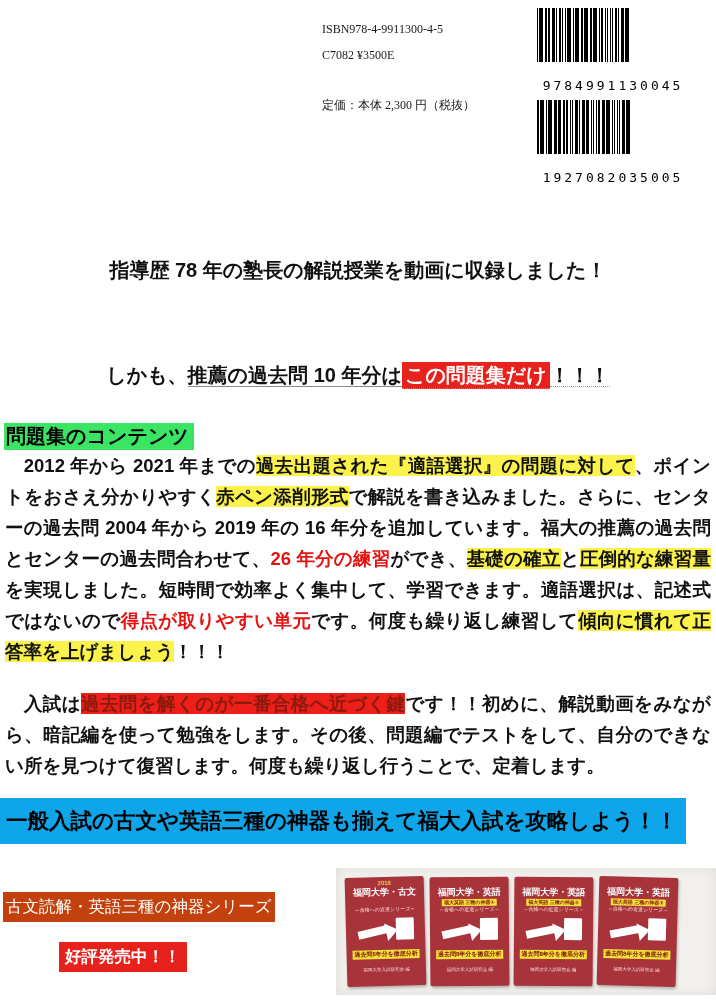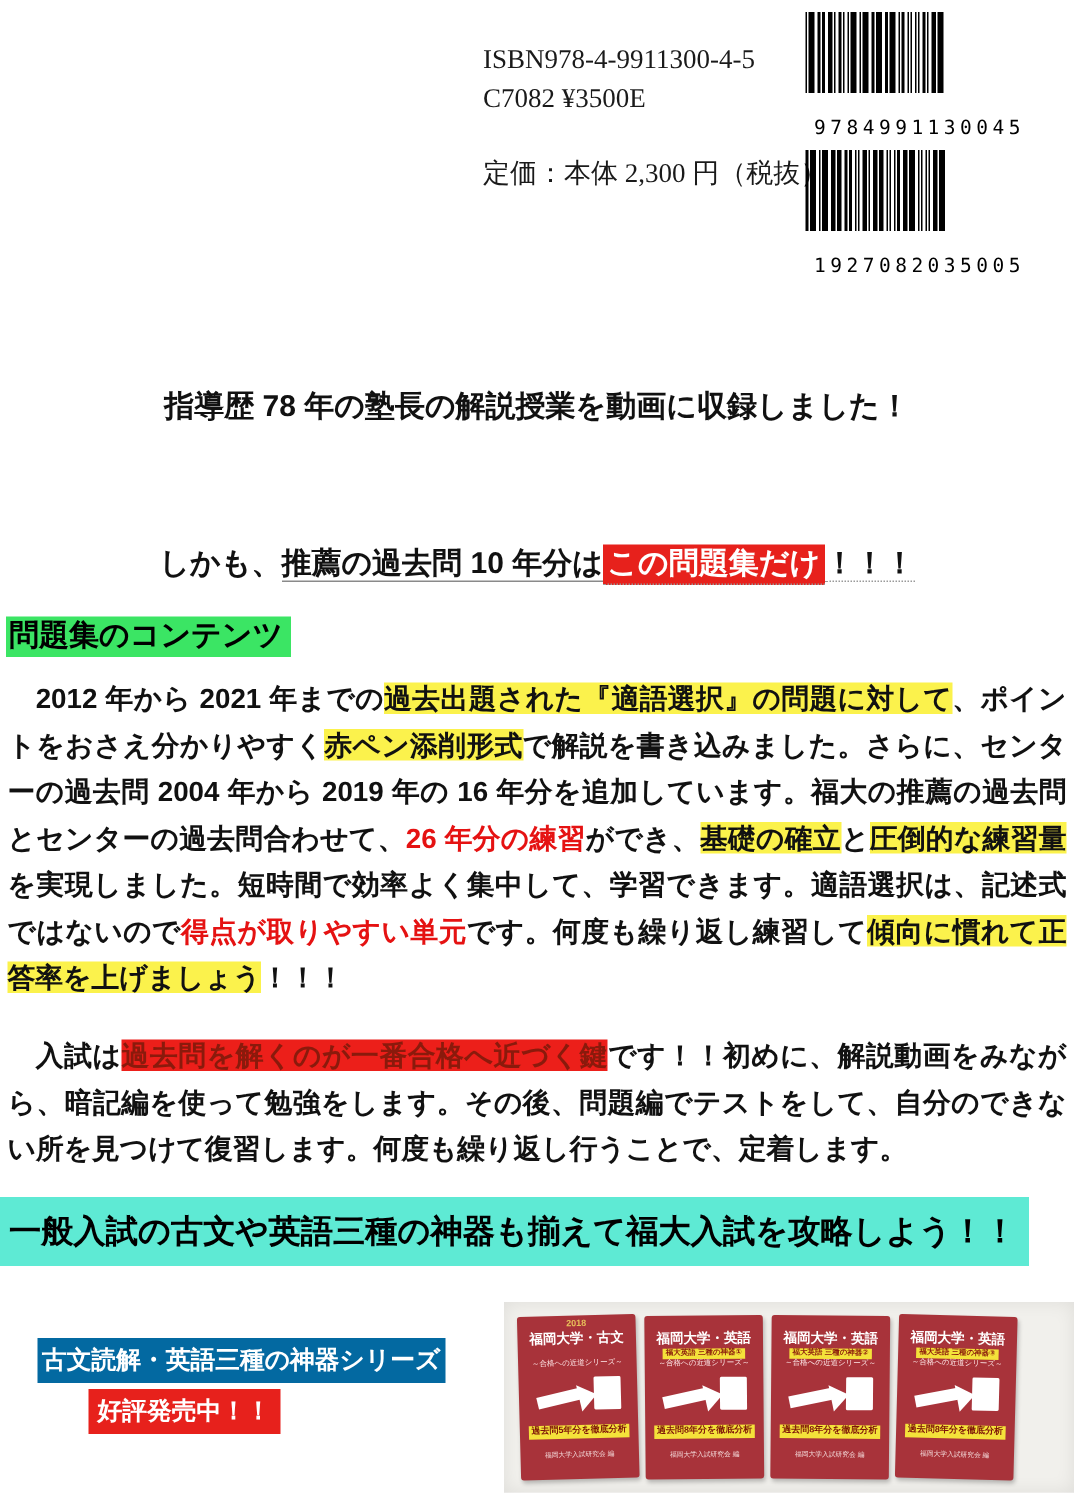--- a/index.html
+++ b/index.html
@@ -1,21 +1,21 @@
 <!DOCTYPE html>
 <html><head>
 <meta charset="utf-8">
 <style>
   html,body{margin:0;padding:0;background:#ffffff;}
   .page{
     position:relative;width:716px;height:1000px;background:#ffffff;overflow:hidden;
     font-family:"Liberation Sans","DejaVu Sans",sans-serif;color:#111;
   }
   
-  .isbn-block{position:absolute;left:322px;top:26px;font-family:"Liberation Serif","DejaVu Serif",serif;font-size:18px;line-height:26px;color:#1a1a1a;}
+  .isbn-block{position:absolute;left:322px;top:16px;font-family:"Liberation Serif","DejaVu Serif",serif;font-size:12px;line-height:26px;color:#1a1a1a;}
   .isbn-block .price{margin-top:24px;}
   .barcode{position:absolute;left:537px;width:152px;}
   .barcode1{top:8px;}
   .barcode2{top:100px;}
   .bars{height:54px;display:flex;align-items:stretch;}
   .bars i{display:block;background:#000;}
   .bars s{display:block;background:transparent;}
   .barcode .num{font-family:"DejaVu Sans Mono","Liberation Mono",monospace;font-size:13px;letter-spacing:3px;color:#000;margin-top:16px;text-align:center;white-space:nowrap;}
   
   .title-banner{
@@ -23,48 +23,48 @@
     background:#fcf436;color:#000;font-weight:800;font-size:32px;line-height:50px;
     text-align:center;white-space:nowrap;letter-spacing:-1px;
   }
   
   .intro-line{position:absolute;left:0;width:716px;text-align:center;font-size:20px;font-weight:700;color:#111;white-space:nowrap;}
   .l1{top:257px;}
   .l2{top:310px;}
   .l3{top:362px;}
   
   .sec-heading{position:absolute;left:4px;font-size:20px;font-weight:800;}
-  .h1pos{top:410px;}
+  .h1pos{top:423px;}
   .h2pos{top:648px;}
   .green-hl{background:#3be564;color:#000;padding:2px 5px 3px 2px;}
   
   .body{
     position:absolute;left:5px;width:706px;margin:0;
     font-size:18.5px;line-height:31px;font-weight:600;color:#111;
     text-align:justify;
   }
   .p1{top:450px;}
   .p2{top:688px;}
   
   .seg-y{background:#fbf24c;}
   .seg-r{color:#e51212;}
   .seg-rb{background:#ec1f1a;color:#8a1a0c;}
   .seg-wb{background:#e7211c;color:#ffffff;padding:2px 3px;border-bottom:1px dotted #9a9a9a;}
   .seg-u{border-bottom:1px solid #8a8a8a;}
   .seg-nd{border-bottom:1px dotted #9a9a9a;}
   
   .green-banner{
     position:absolute;left:0;top:798px;
-    background:#5eead4;color:#000;font-weight:800;font-size:21.5px;
+    background:#0ea5e9;color:#000;font-weight:800;font-size:21.5px;
     padding:8px 8px 9px 6px;white-space:nowrap;
   }
   
   .promo{position:absolute;left:3px;top:892px;width:270px;}
-  .promo-line{background:#0369a1;color:#fff;font-weight:700;font-size:16.5px;padding:4px 3px;white-space:nowrap;display:inline-block;margin-left:22px;}
-  .promo-line2{background:#e7211c;color:#fff;font-weight:800;font-size:16.5px;padding:4px 6px;white-space:nowrap;display:inline-block;margin:4px 0 0 56px;}
+  .promo-line{background:#c2410c;color:#fff;font-weight:400;font-size:16.5px;padding:4px 3px;white-space:nowrap;display:inline-block;}
+  .promo-line2{background:#e7211c;color:#fff;font-weight:800;font-size:16.5px;padding:4px 6px;white-space:nowrap;display:inline-block;margin:20px 0 0 56px;}
   
   .books-photo{
     position:absolute;left:336px;top:868px;width:380px;height:127px;
     background:#f1f0ec;box-shadow:inset 0 0 12px rgba(0,0,0,.08);
     display:flex;align-items:center;gap:5px;padding-left:10px;box-sizing:border-box;
   }
   .book{
     width:79px;height:109px;background:#a8333a;border-radius:2px;
     box-shadow:1px 2px 3px rgba(0,0,0,.25);color:#fff;
     display:flex;flex-direction:column;align-items:center;overflow:hidden;

